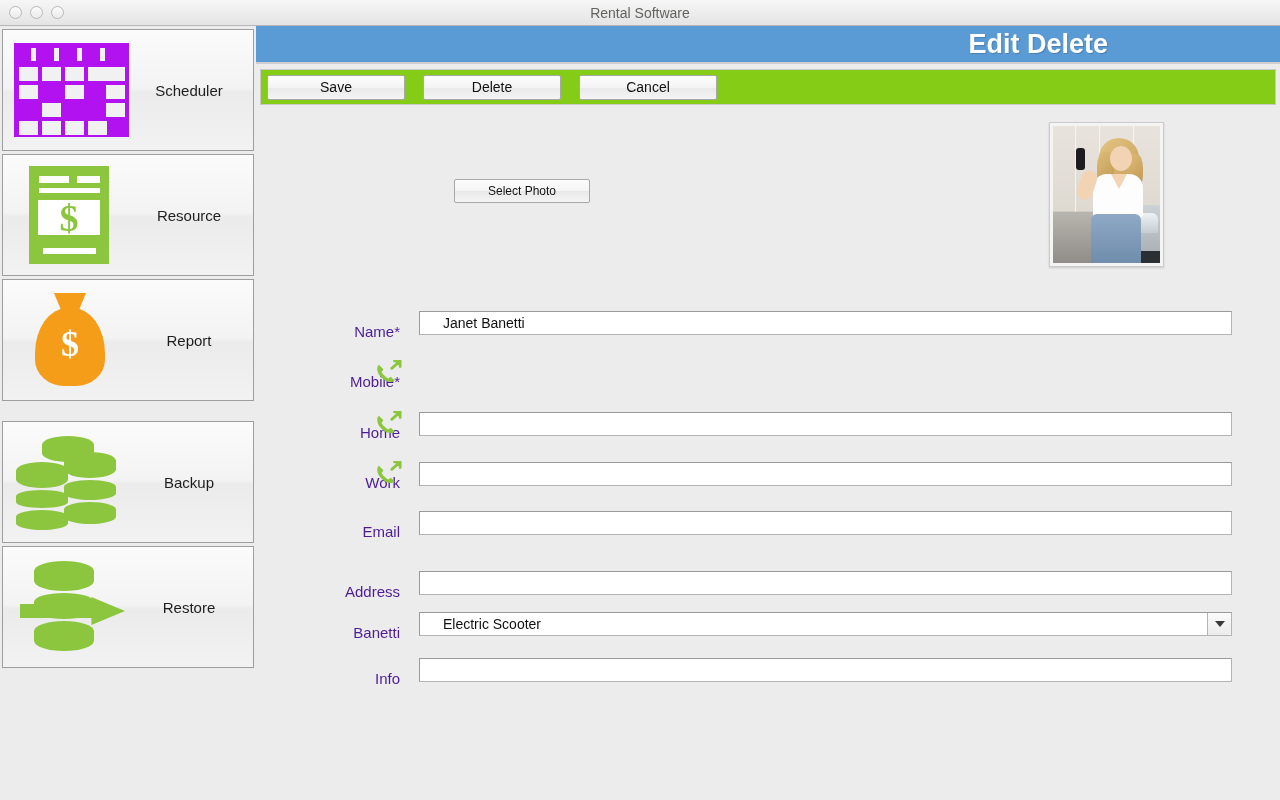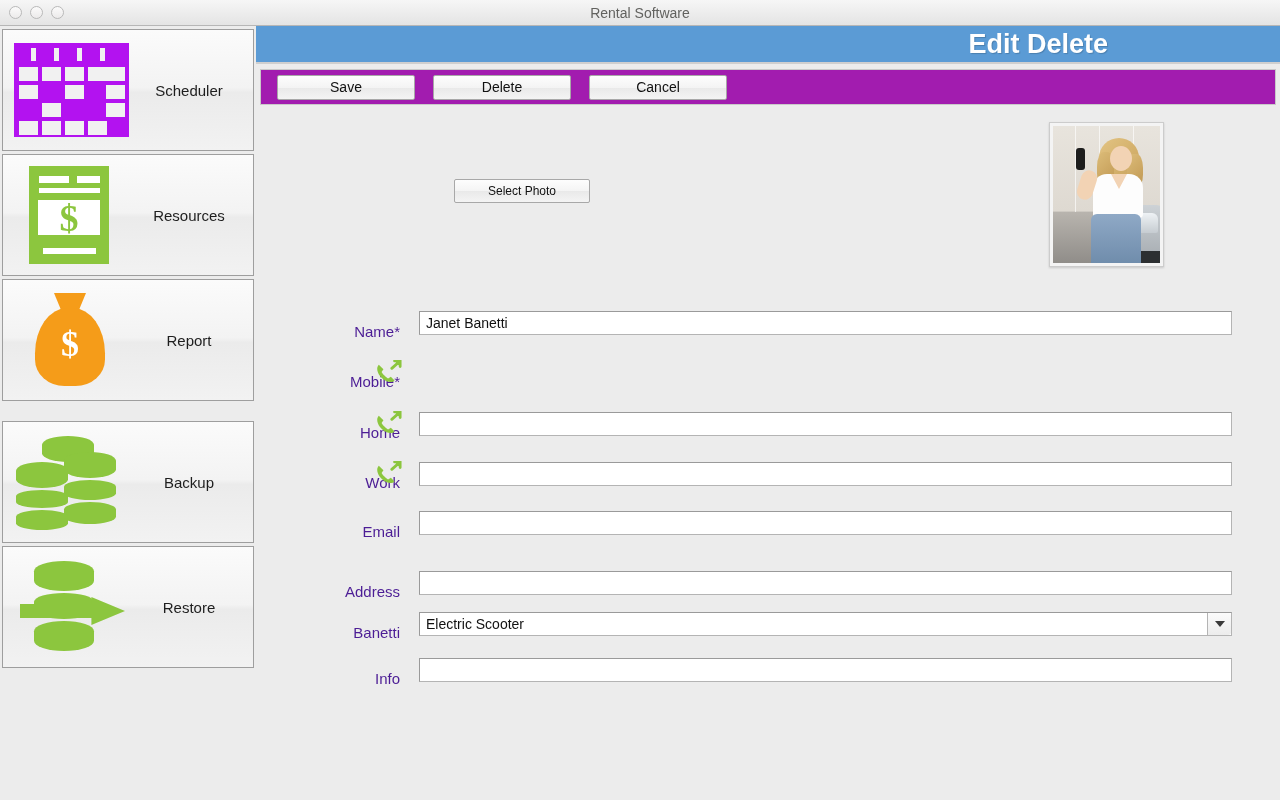--- a/index.html
+++ b/index.html
@@ -94,22 +94,22 @@
     position: absolute; left: 0; top: 0; width: 1024px; height: 38px;
     background: #5b9bd5; border-bottom: 2px solid #cfcfcf;
   }
   .banner-title {
     position: absolute; right: 172px; top: 0; height: 38px; line-height: 36px;
     font-size: 27px; font-weight: bold; color: #ffffff;
     text-shadow: 1px 1px 1px rgba(0,0,0,0.18);
   }
   .toolbar {
     position: absolute; left: 4px; top: 43px; width: 1016px; height: 36px;
-    border: 1px solid #c9c9c9; background: #a21caf;
-    display: flex; align-items: center; gap: 18px; padding-left: 16px;
+    border: 1px solid #c9c9c9; background: #84cc16;
+    display: flex; align-items: center; gap: 18px; padding-left: 6px;
   }
   .tb-btn {
     width: 138px; height: 25px; line-height: 23px; text-align: center;
     font-size: 14px; color: #111;
     border: 1px solid #a8a8a8; border-radius: 2px;
     background: linear-gradient(to bottom, #fdfdfd 0%, #f4f4f4 50%, #e9e9e9 51%, #f4f4f4 100%);
   }
 
   .select-photo {
     position: absolute; left: 198px; top: 153px; width: 136px; height: 24px;
@@ -157,21 +157,21 @@
   .lbl {
     position: absolute; right: 0; width: 100%; text-align: right;
     font-size: 15px; color: #4c1d95; padding-right: 6px;
   }
   .lbl-box { position: absolute; left: 0; width: 150px; }
   .phone-ico { position: absolute; width: 30px; height: 26px; }
   .fld {
     position: absolute; left: 163px; width: 813px; height: 24px;
     background: #ffffff; border: 1px solid #b4b4b4;
     border-top-color: #9a9a9a; border-left-color: #9a9a9a;
-    font-size: 14px; color: #111; line-height: 22px; padding-left: 6px;
+    font-size: 14px; color: #111; line-height: 22px; padding-left: 23px;
     white-space: nowrap; overflow: hidden;
   }
   .fld.combo { padding-right: 28px; }
   .combo-btn {
     position: absolute; right: 0; top: 0; width: 24px; height: 22px;
     border-left: 1px solid #b4b4b4;
     background: linear-gradient(to bottom,#fbfbfb,#ececec);
     border-radius: 0 3px 3px 0;
     display: flex; align-items: center; justify-content: center;
   }
@@ -226,21 +226,21 @@
       <div class="side-icon">
         <div class="inv">
           <span class="bar" style="left:10px;top:10px;width:30px;height:7px"></span>
           <span class="bar" style="left:48px;top:10px;width:23px;height:7px"></span>
           <span class="bar" style="left:10px;top:22px;width:61px;height:5px"></span>
           <div class="panel"></div>
           <div class="dollar">$</div>
           <span class="bar" style="left:14px;top:82px;width:53px;height:6px"></span>
         </div>
       </div>
-      <div class="side-label">Resources</div>
+      <div class="side-label">Resource</div>
     </div>
 
 
     <div class="side-item">
       <div class="side-icon">
         <div class="bag">
           <span class="top"></span>
           <span class="sack"></span>
           <span class="ds">$</span>
         </div>

